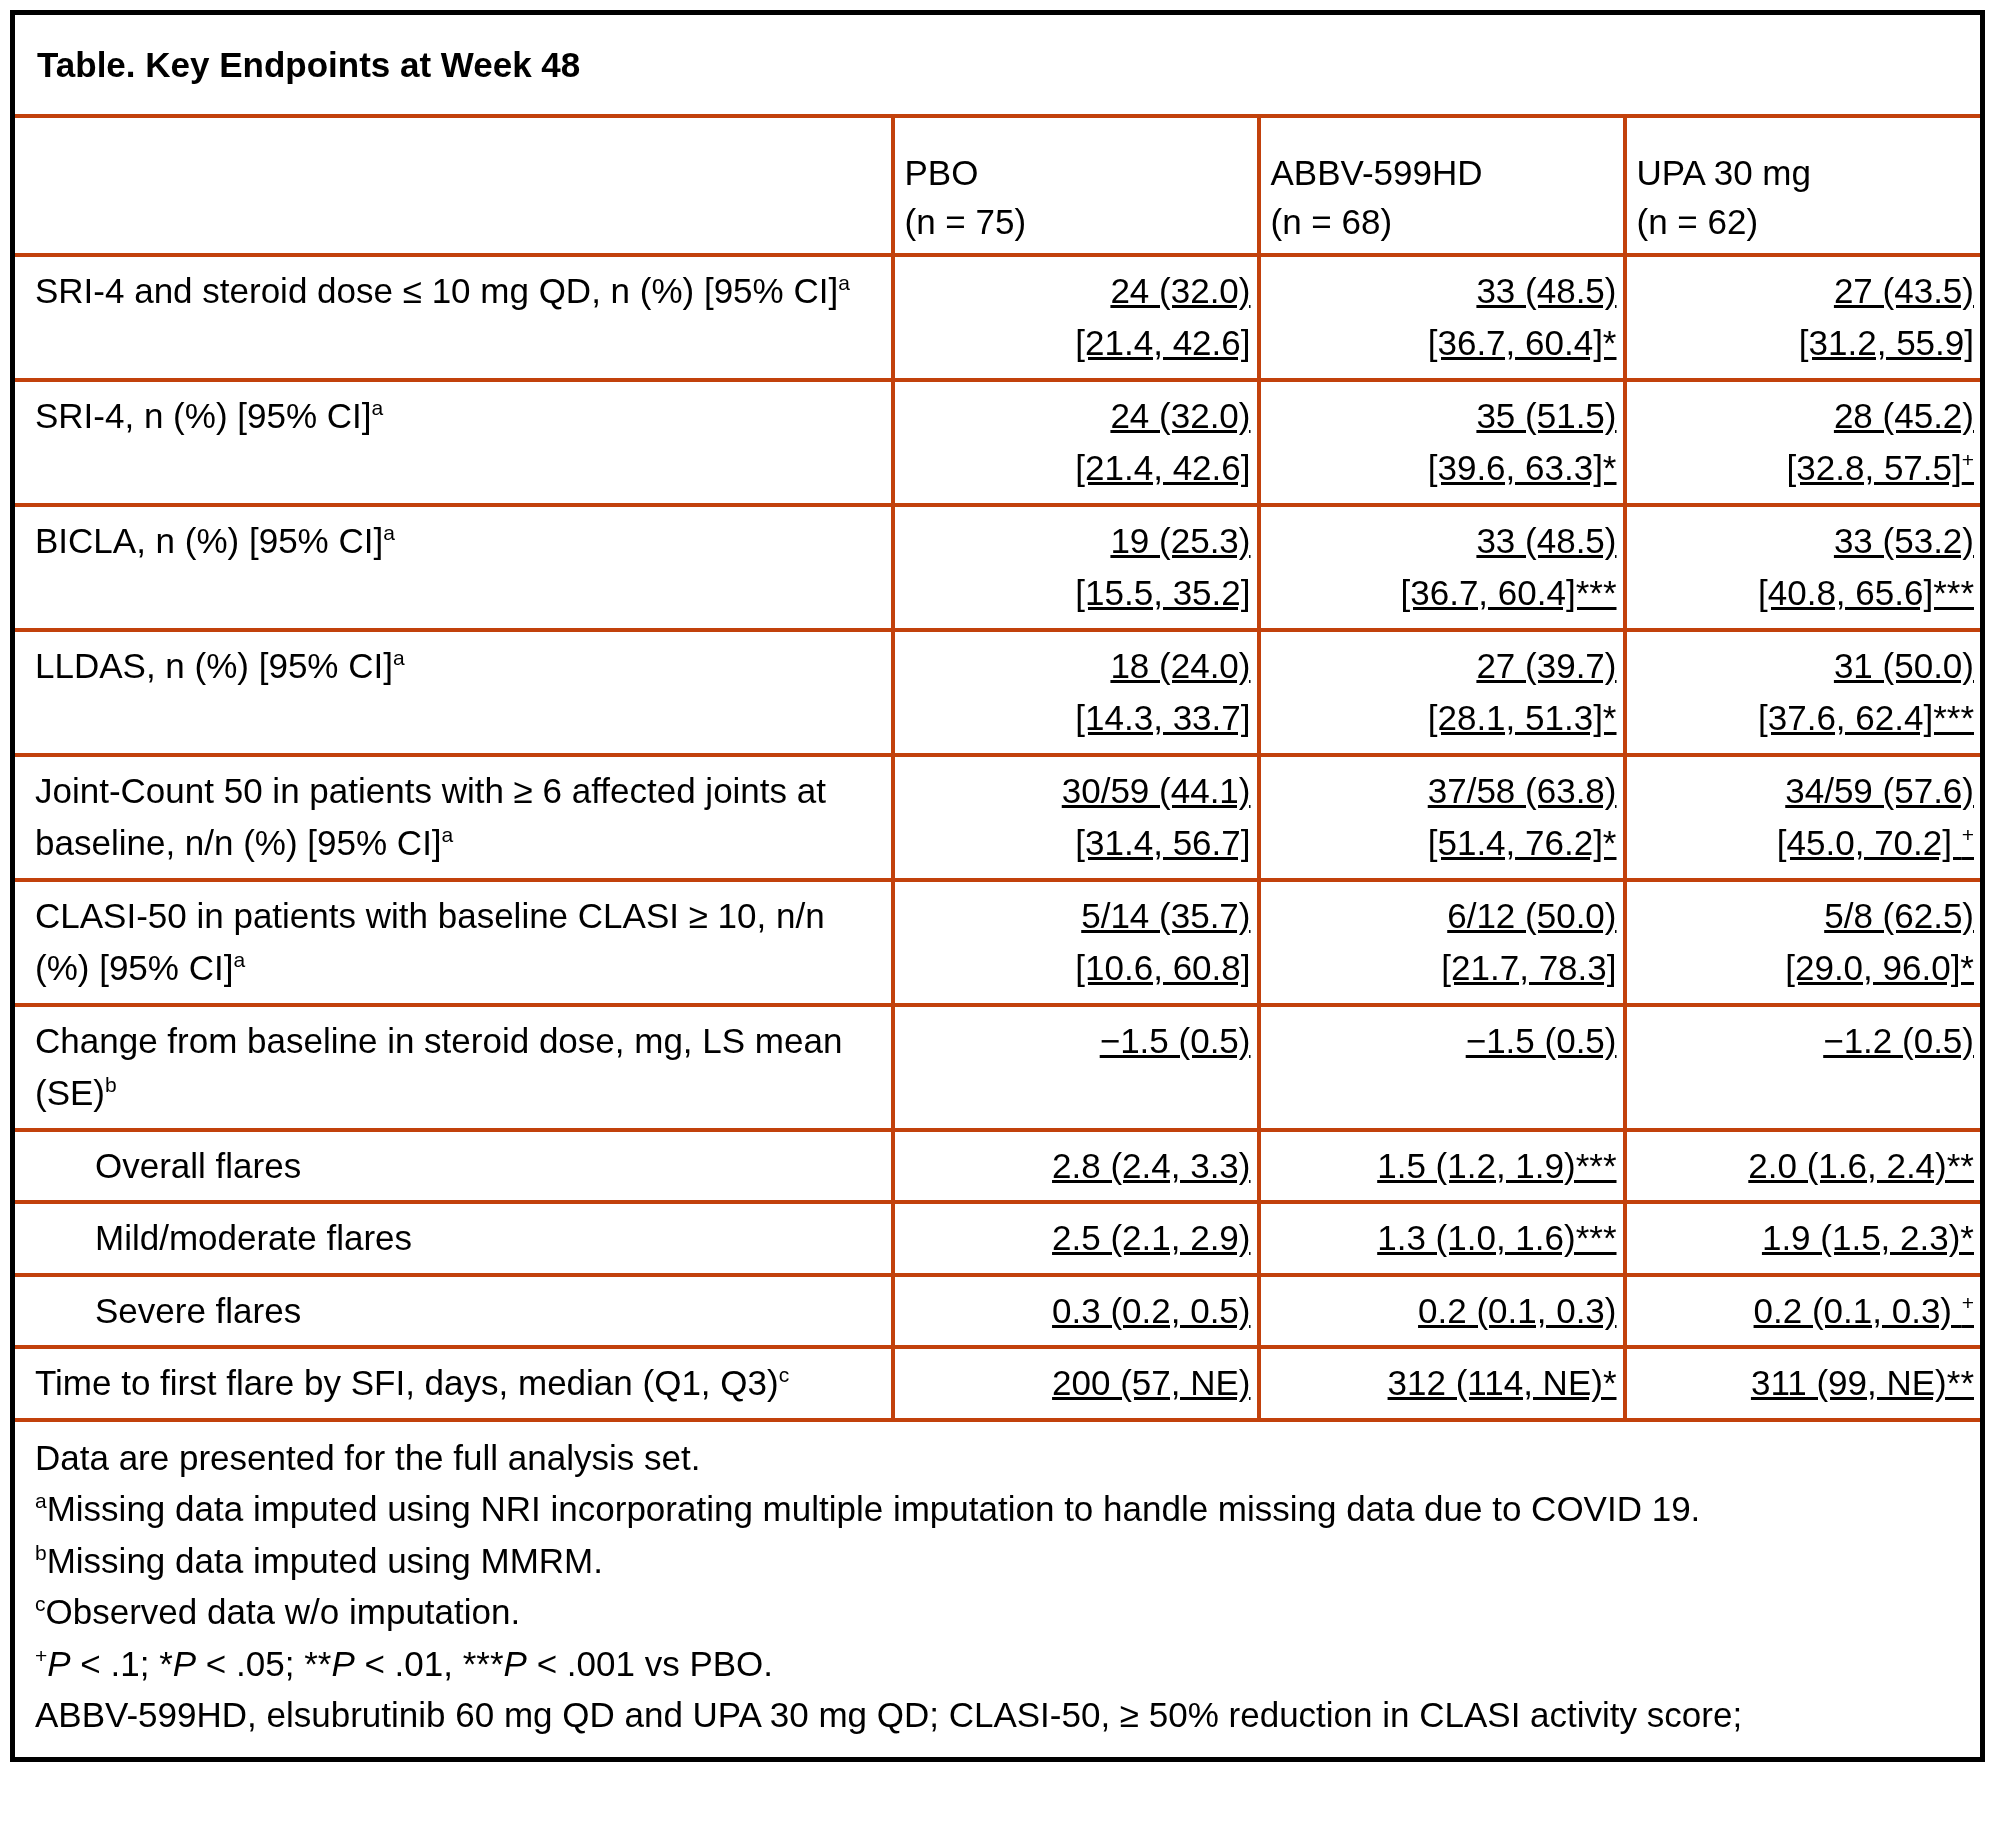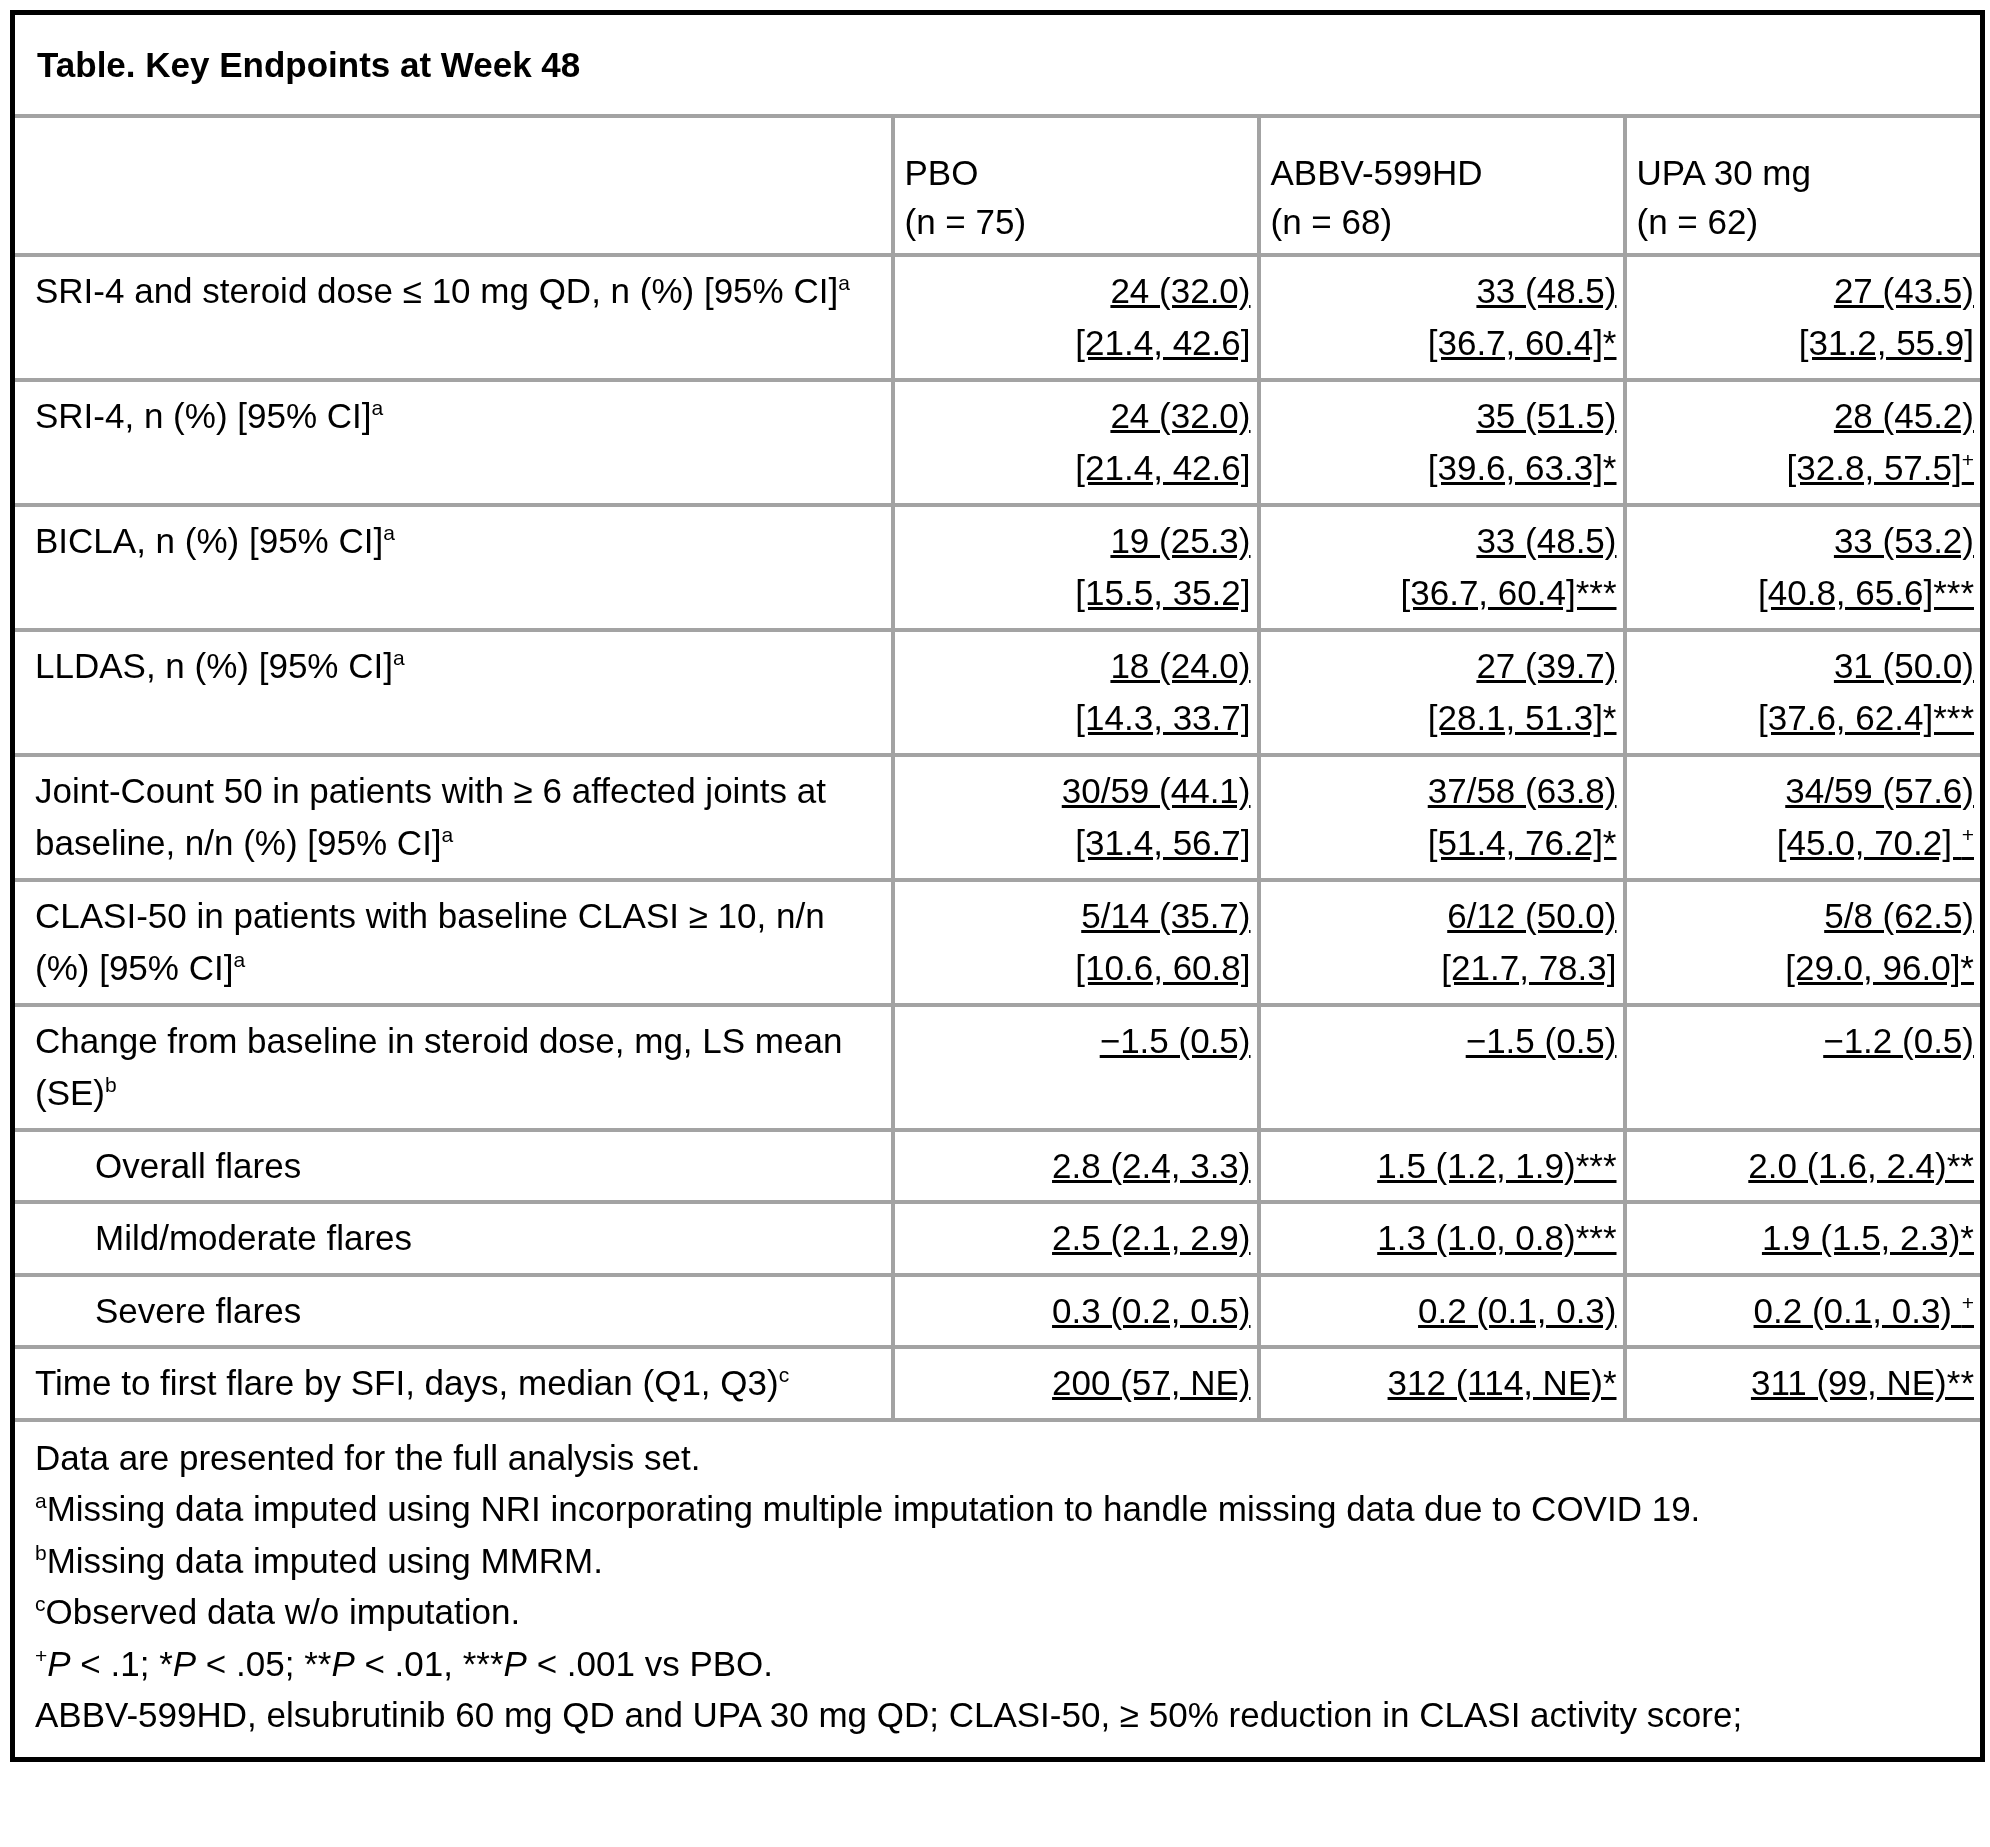--- a/index.html
+++ b/index.html
@@ -17,21 +17,21 @@
   table.key-endpoints {
     position: absolute;
     left: 10px;
     top: 10px;
     width: 1970px;
     border-collapse: collapse;
     table-layout: fixed;
     border: 5px solid #000;
   }
   td, th {
-    border: 4px solid #a3a3a3;
+    border: 4px solid #c2410c;
     vertical-align: top;
     padding: 6px 10px;
     line-height: 1.5;
   }
   td.title-cell {
     font-weight: bold;
     text-align: left;
     padding: 24px 22px 22px;
     height: 92px;
   }
@@ -215,21 +215,21 @@
             <div>2.0 (1.6, 2.4)**</div>
           </td>
     </tr>
 
     <tr class="single-row">
       <td class="lbl indent">Mild/moderate flares</td>
       <td class="val">
             <div>2.5 (2.1, 2.9)</div>
           </td>
       <td class="val">
-            <div>1.3 (1.0, 0.8)***</div>
+            <div>1.3 (1.0, 1.6)***</div>
           </td>
       <td class="val">
             <div>1.9 (1.5, 2.3)*</div>
           </td>
     </tr>
 
     <tr class="single-row">
       <td class="lbl indent">Severe flares</td>
       <td class="val">
             <div>0.3 (0.2, 0.5)</div>

